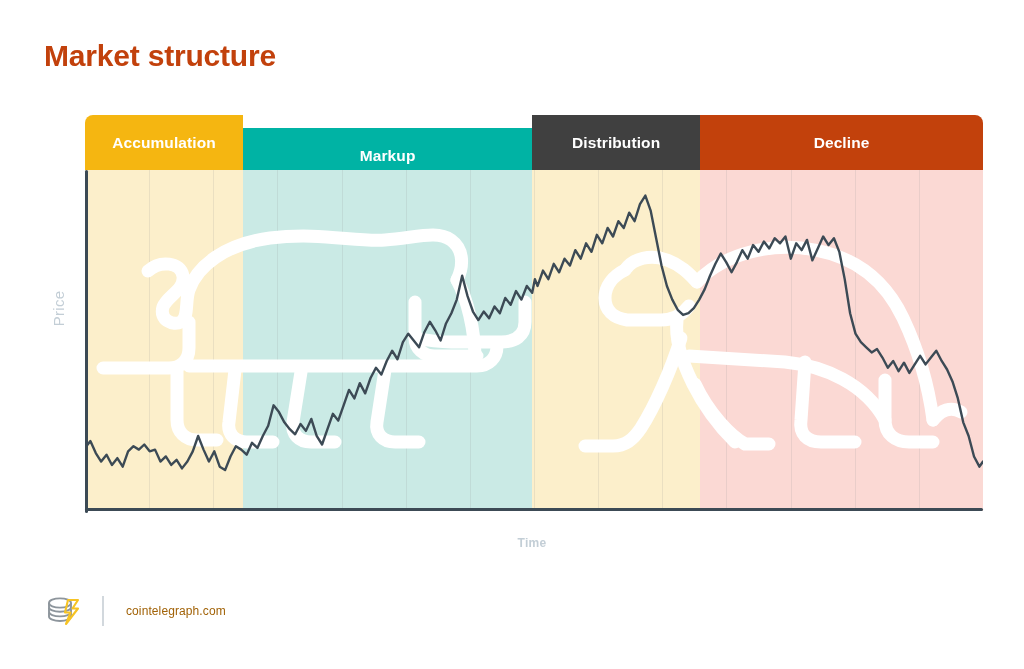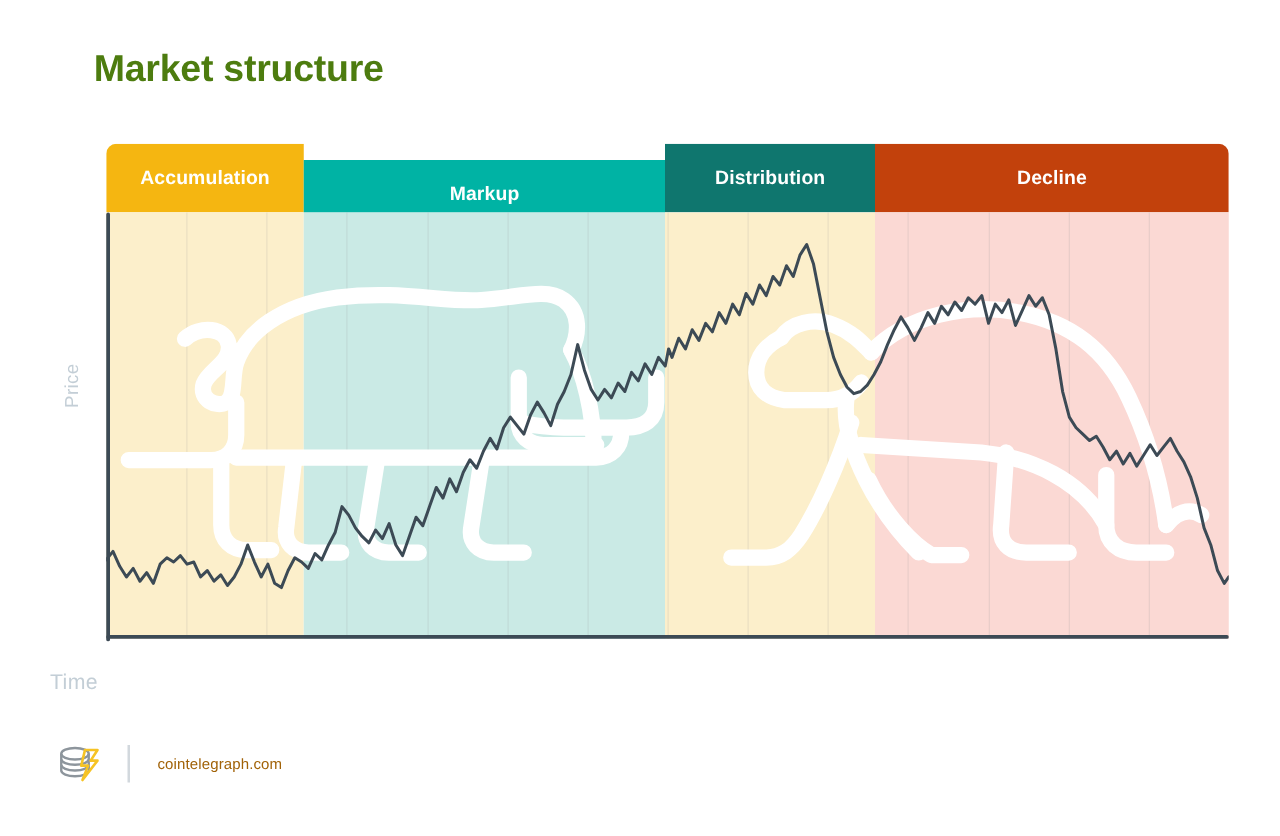--- a/index.html
+++ b/index.html
@@ -20,25 +20,24 @@
     background: #ffffff;
   }
 
   
   #page-title {
     position: absolute;
     left: 44px;
     top: 36px;
     font-size: 30px;
     font-weight: bold;
-    color: #4d7c0f;
+    color: #c2410c;
     letter-spacing: -0.2px;
     line-height: 40px;
     white-space: nowrap;
-    margin-left: 31px;
   }
 
   
   #chart-area {
     position: absolute;
     left: 85px;
     top: 115px;
     width: 898px;
     height: 396px;
   }
@@ -131,24 +130,26 @@
     transform-origin: center center;
     font-size: 15px;
     color: #c3ced6;
     letter-spacing: 0.3px;
   }
   #xlabel {
     position: absolute;
     left: 0;
     right: 0;
     top: 536px;
-    font-size: 17px;
+    text-align: center;
+    font-size: 12px;
     color: #c3ced6;
     letter-spacing: 0.3px;
     padding-left: 40px;
+    font-weight: bold;
   }
 
   
   #footer {
     position: absolute;
     left: 44px;
     top: 590px;
     height: 42px;
     display: flex;
     align-items: center;
@@ -177,21 +178,21 @@
 
   <div id="chart-area">
 
     <div id="phase-header">
         <div class="phase-tab" style="flex: 17.6 0 0px; background: rgb(245, 182, 17);">
           <span>Accumulation</span>
         </div>
         <div class="phase-tab" style="flex: 32.2 0 0px; background: rgb(0, 179, 164); margin-top: 13px;">
           <span>Markup</span>
         </div>
-        <div class="phase-tab" style="flex: 18.7 0 0px; background: #0f766e;">
+        <div class="phase-tab" style="flex: 18.7 0 0px; background: #404040;">
           <span>Distribution</span>
         </div>
         <div class="phase-tab" style="flex: 31.5 0 0px; background: #c2410c;">
           <span>Decline</span>
         </div>
       </div>
 
     <div id="plot-body">
       <div id="phase-bands">
           <div class="phase-band" style="flex: 17.6 0 0px; background: rgb(252, 239, 203);"></div>

